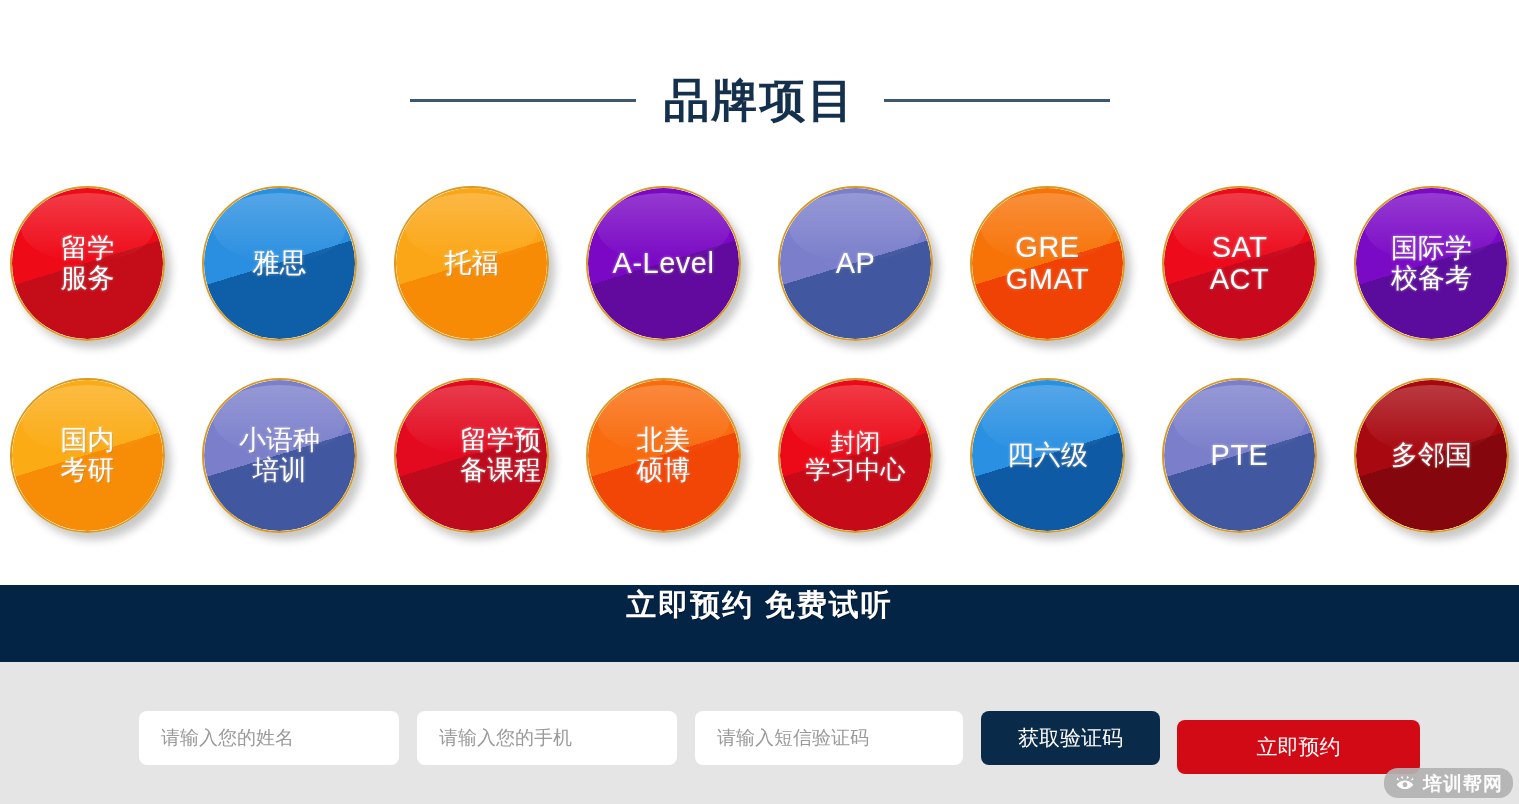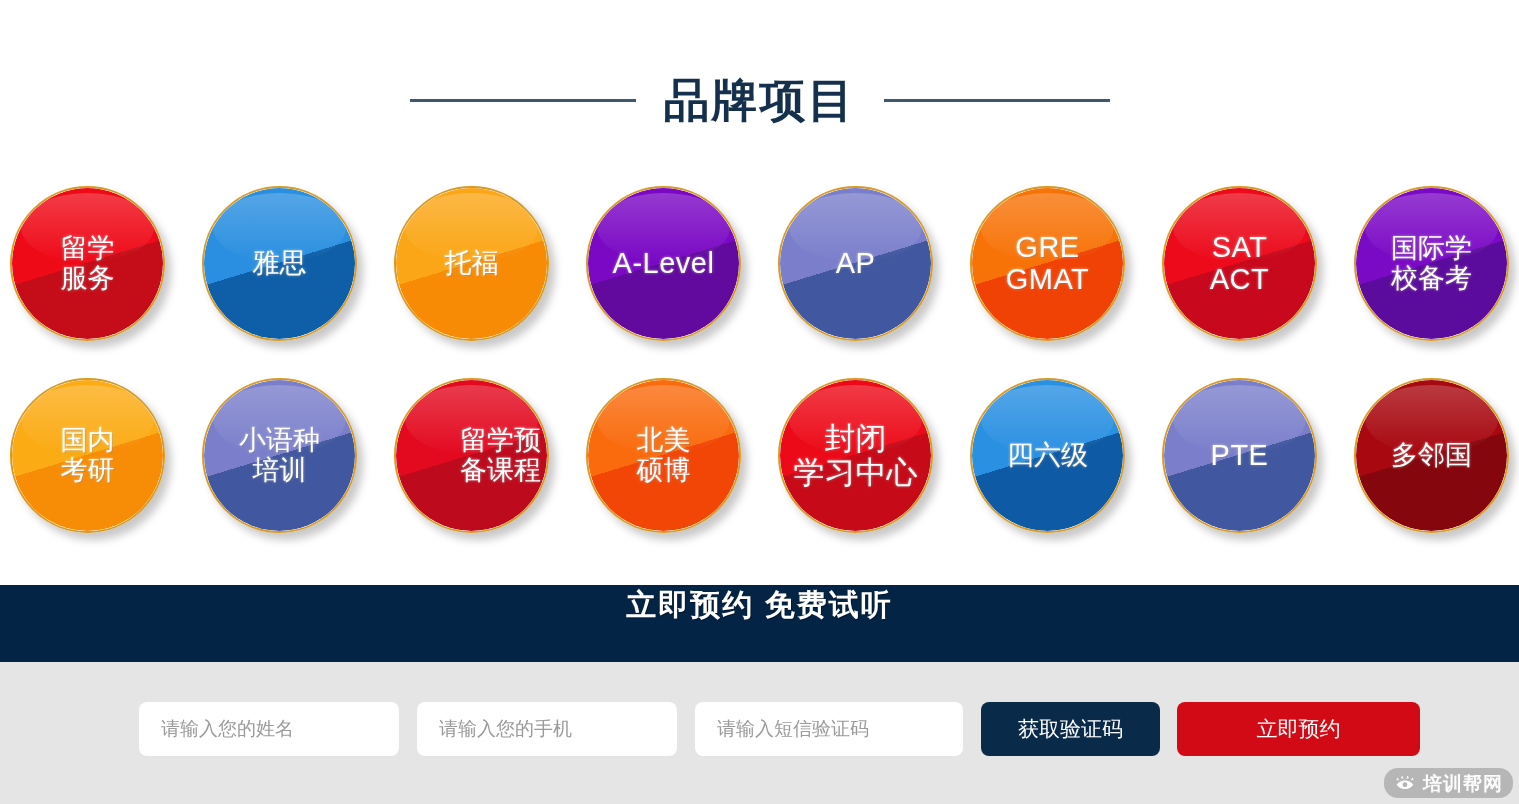--- a/index.html
+++ b/index.html
@@ -60,21 +60,21 @@
     pointer-events:none;
   }
   .label{
     position:relative;z-index:3;
     color:#ffffff;text-align:center;
     font-size:27px;line-height:1.08;font-weight:400;
     text-shadow:0 0 3px rgba(255,255,255,.55), 1px 1px 1px rgba(0,0,0,.18);
     padding:0 6px;
     white-space:pre-line;
   }
-  .label.small{font-size:31px;}
+  .label.small{font-size:25px;}
   .label.latin{font-size:29px;letter-spacing:.5px;}
 
   
   .banner{
     position:absolute;left:0;top:585px;width:1519px;height:77px;
     background:#042446;
     display:flex;align-items:flex-start;justify-content:center;
   }
   .banner-text{
     color:#ffffff;font-size:30px;font-weight:bold;letter-spacing:2px;
@@ -264,21 +264,21 @@
   <div class="banner" style="background: rgb(4, 36, 70);">
     <div class="banner-text">立即预约 免费试听</div>
   </div>
 
   <div class="formstrip" style="background: rgb(229, 229, 229);">
     <div class="formrow">
       <input class="field" type="text" placeholder="请输入您的姓名" style="">
       <input class="field" type="text" placeholder="请输入您的手机" style="">
       <input class="field code" type="text" placeholder="请输入短信验证码" style="">
       <button class="btn btn-code" style="background: rgb(10, 42, 74);">获取验证码</button>
-      <button class="btn btn-book" style="background: rgb(210, 10, 22);">立即预约</button>
+      <button class="btn btn-book" style="background: rgb(210, 10, 22); margin-top: 18px;">立即预约</button>
     </div>
   </div>
 
   <div class="watermark">
     <span class="wm-icon">
       <svg viewBox="0 0 24 24" width="22" height="22" aria-hidden="true">
         <g fill="#ffffff">
           <path d="M4 6 L5.6 9.2 L2.6 8.4 Z"></path>
           <path d="M9 4.2 L10.2 7.6 L7.4 6.4 Z"></path>
           <path d="M14.6 4.2 L13.6 7.6 L16.4 6.4 Z"></path>

